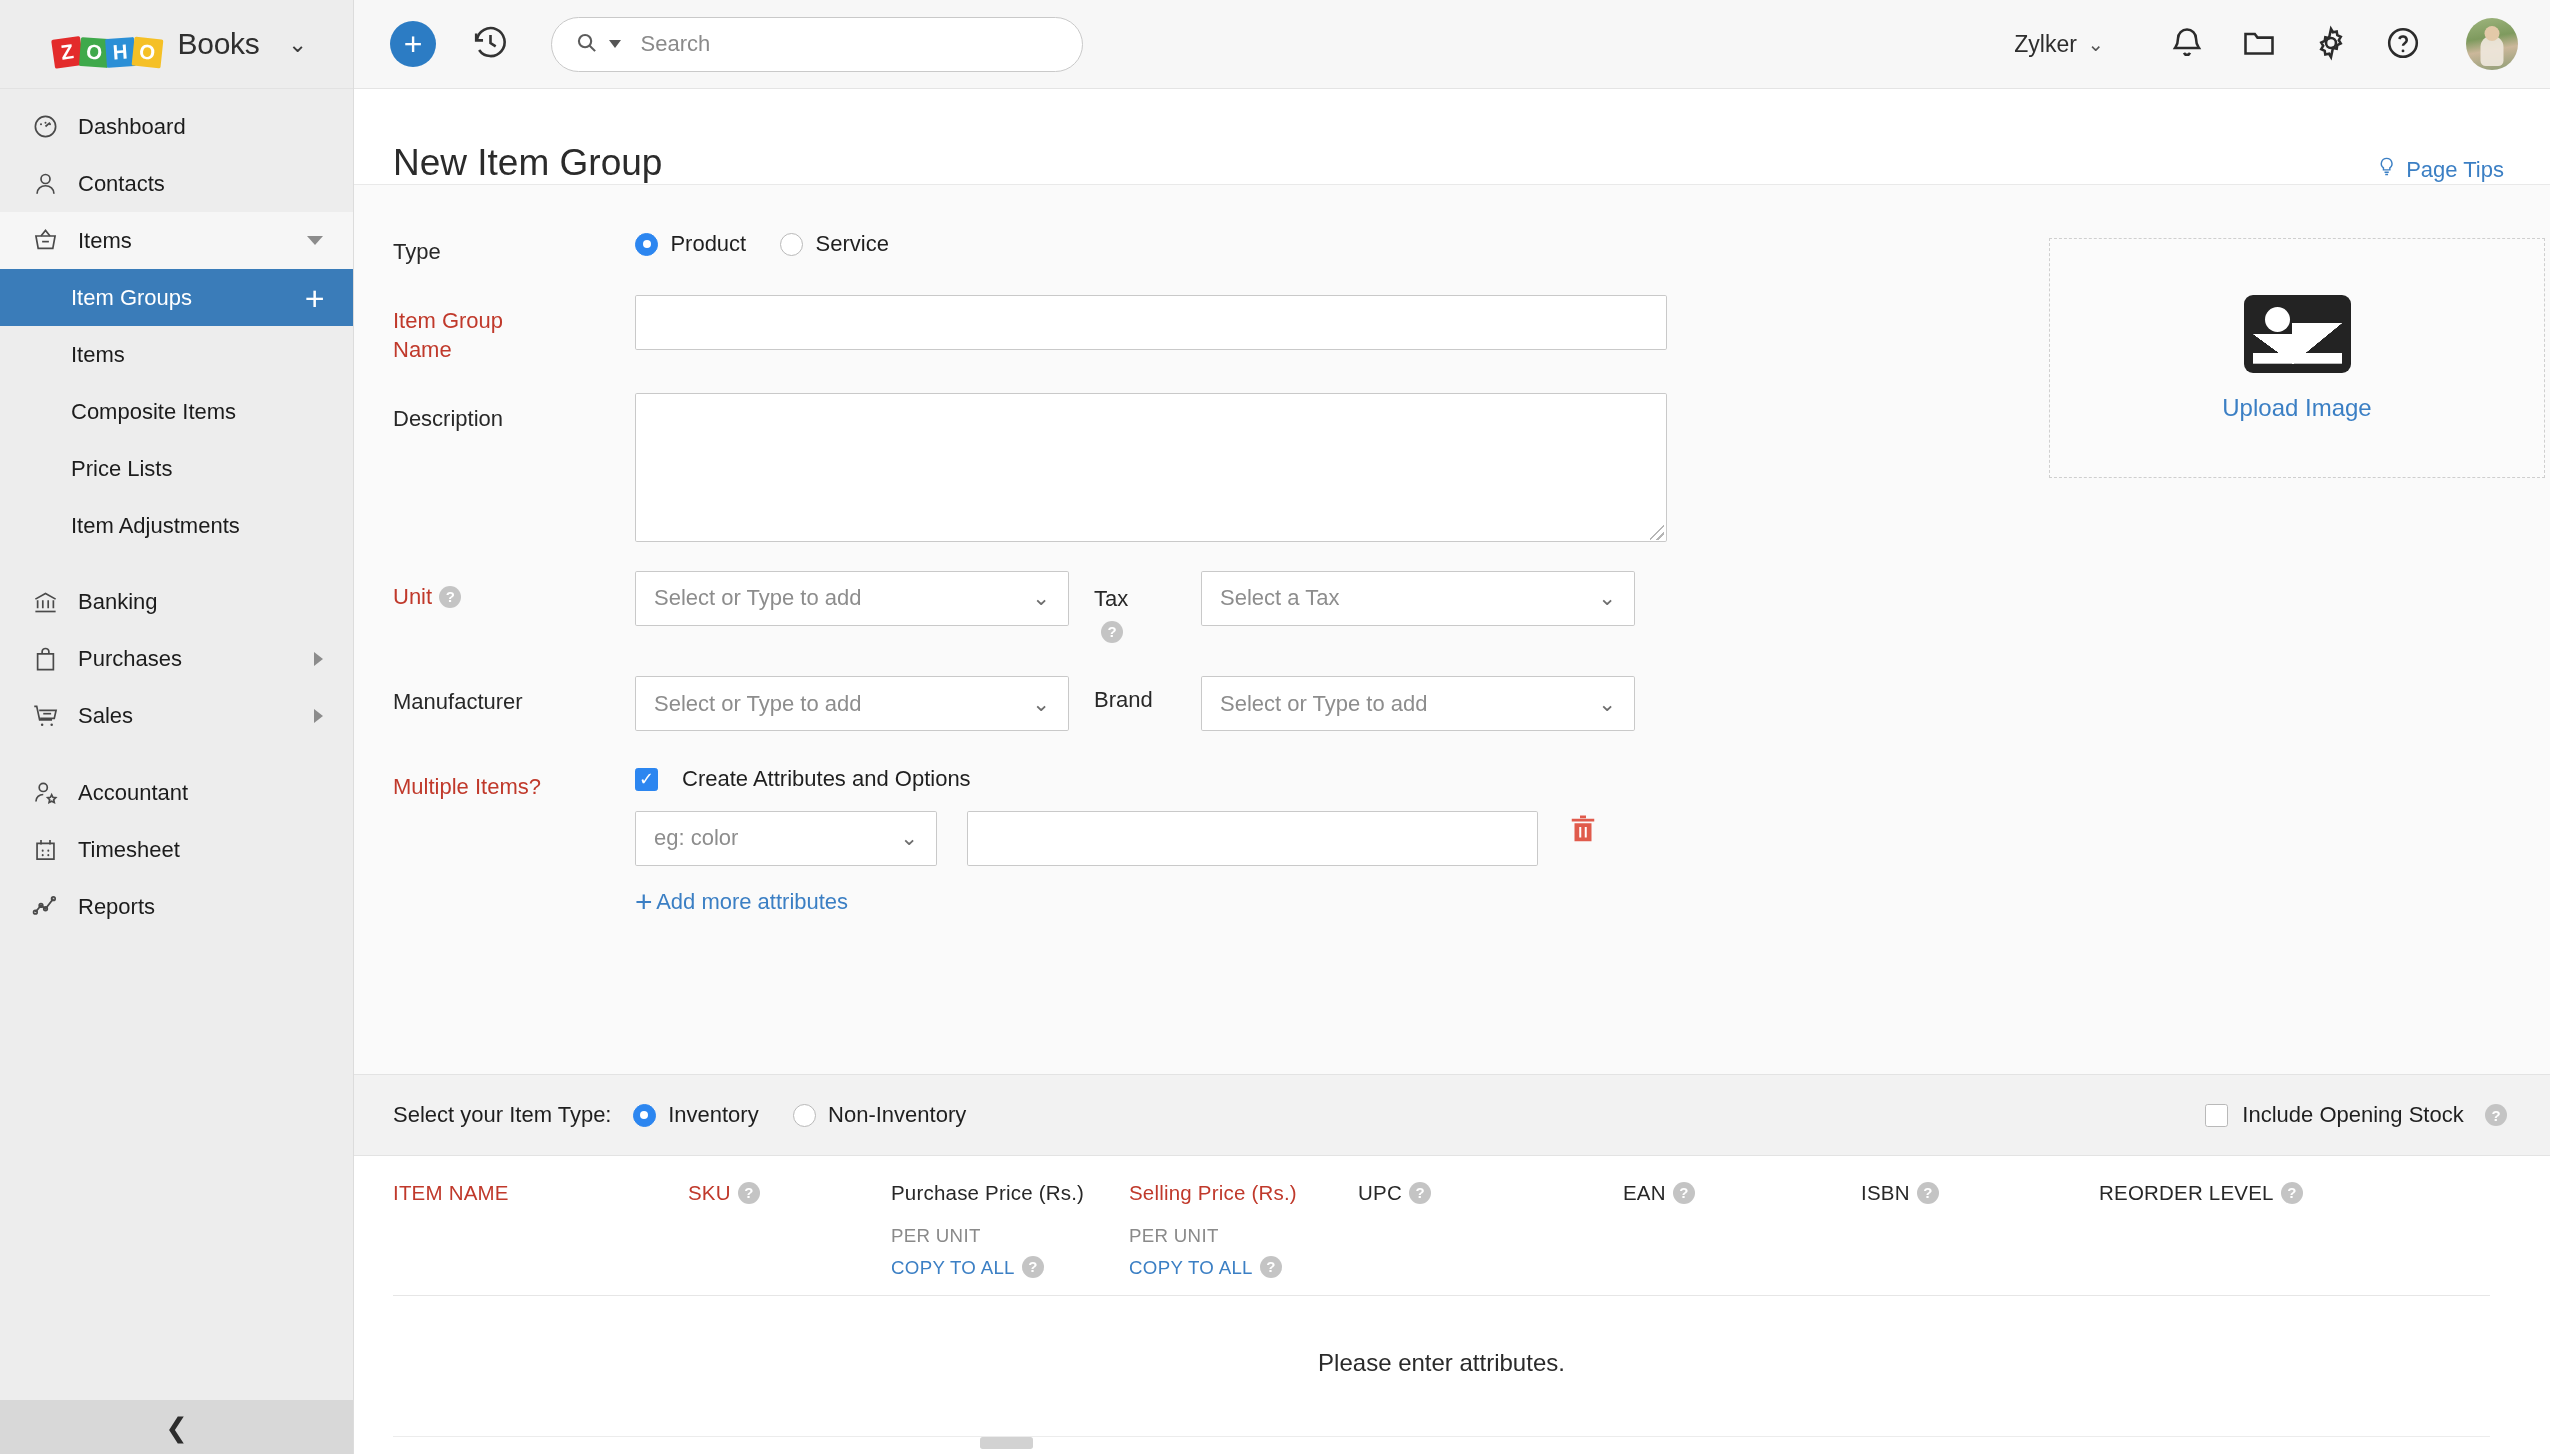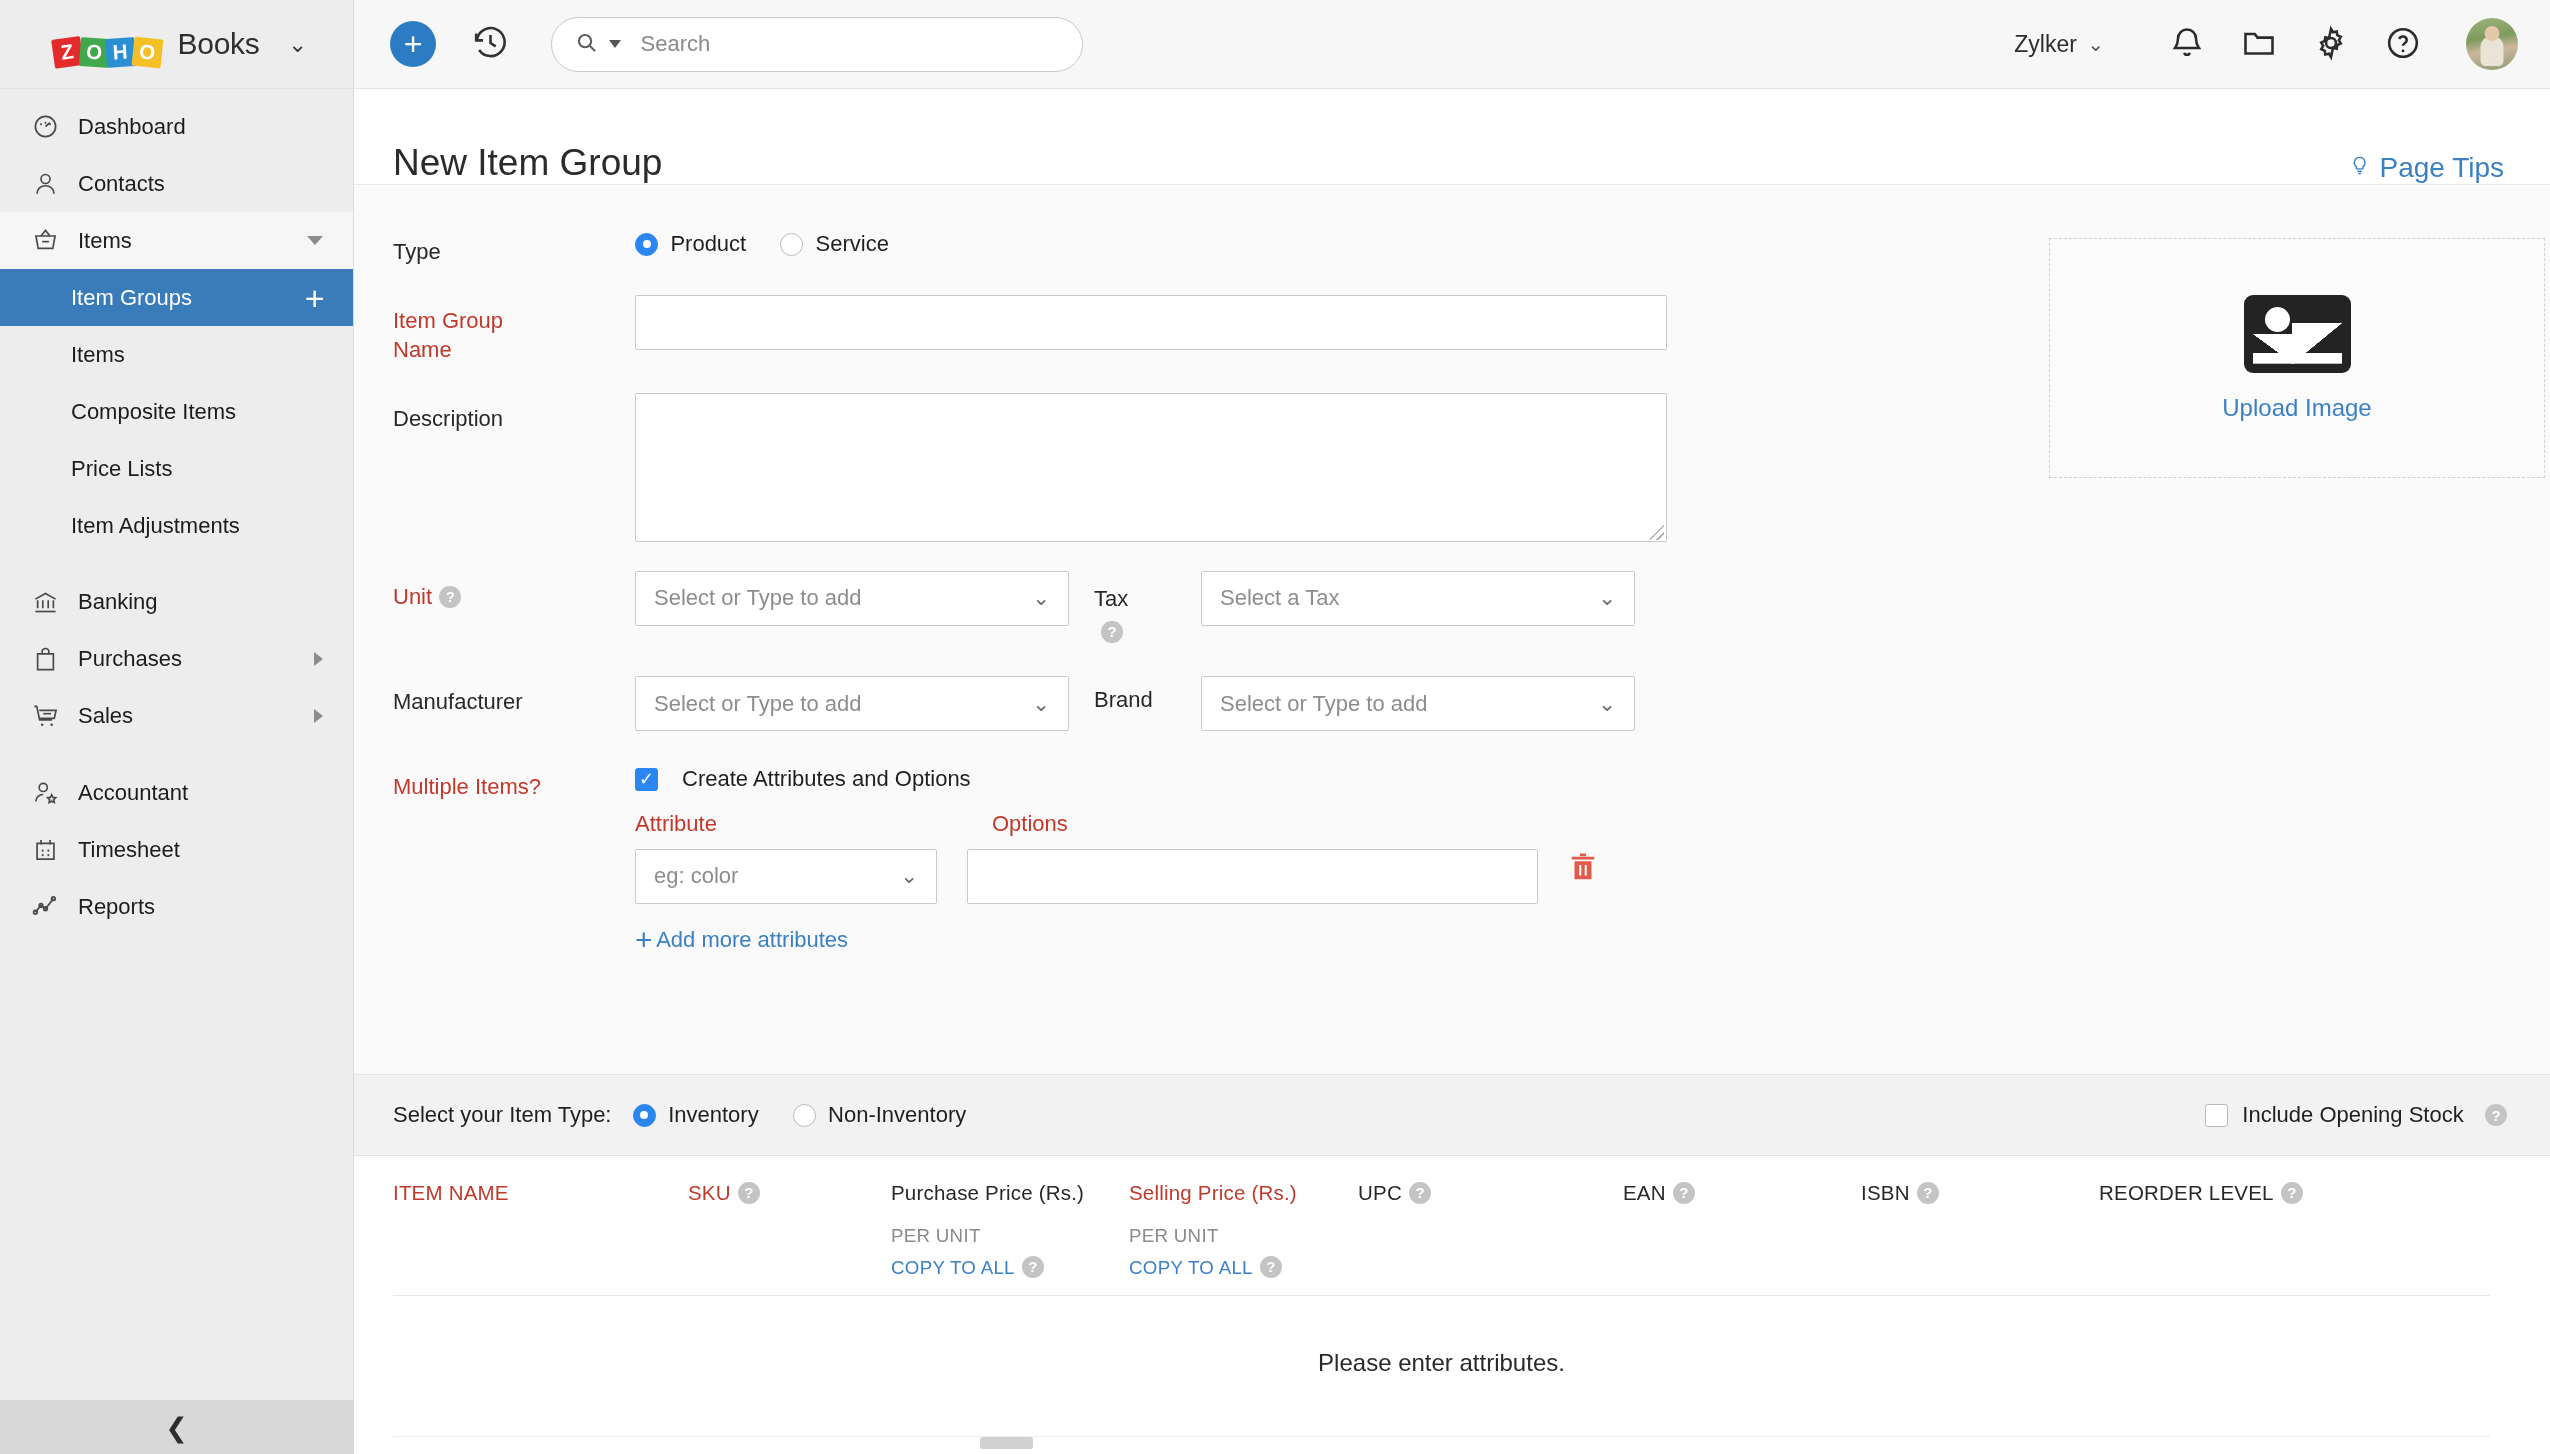--- a/index.html
+++ b/index.html
@@ -95,21 +95,21 @@
     content:""; position:absolute; left:50%; top:16%; transform:translateX(-50%);
     width:15px;height:15px;border-radius:50%; background:#e3c9a8; z-index:2;
   }
 
   
   .page-head {
     height: 96px; flex:0 0 96px; display:flex; align-items:flex-end;
     padding: 0 46px 0 39px; border-bottom:0.9px solid #e9e9e9; background:#fff;
   }
   .page-title { font-size: 37px; color:#2b2b2b; font-weight:400; }
-  .page-tips { margin-left:auto; display:flex; align-items:center; gap:9px; color:#3b7fc4; font-size:28px; cursor:pointer; }
+  .page-tips { margin-left:auto; display:flex; align-items:center; gap:9px; color:#3b7fc4; font-size:22px; cursor:pointer; }
   .page-tips svg { width:21.3px; height:23px; stroke:#3b7fc4; fill:none; stroke-width:1.6; }
 
   
   .form-wrap { flex:1; background:#fafafa; overflow:hidden; position:relative; display:flex; flex-direction:column; }
   .form-top { display:flex; padding: 41px 0 0 0; }
   .form-left { width: 1690px; padding-left: 39px; }
   .frow { display:flex; align-items:flex-start; margin-bottom: 28.5px; }
   .flabel { width: 242px; flex:0 0 242px; font-size:22px; color:#282828; padding-top: 10.7px; line-height:1.35; }
   .flabel.req { color:#c0392b; }
   .flabel .qm, .qm {
@@ -515,24 +515,20 @@
 
           <div class="frow" style="margin-top:30px;margin-bottom:7.1px;">
             <div class="flabel req">Multiple Items?</div>
             <label class="chkrow">
               <span class="chk on"></span>
               <span>Create Attributes and Options</span>
             </label>
           </div>
 
           <div class="attr-block">
-            <div class="attr-heads">
-              <div class="h h1">Attribute</div>
-              <div class="h">Options</div>
-            </div>
             <div class="attr-row">
               <div class="sel attr-sel">
                 <span>eg: color</span>
                 <span class="chev">⌄</span>
               </div>
               <div class="opt-inp"></div>
               <div class="trash">
                 <svg viewBox="0 0 24 26">
                     <path d="M3 5.6h18v2.2H3z"></path>
                     <path d="M9.6 3h4.8v2.2H9.6z"></path>

